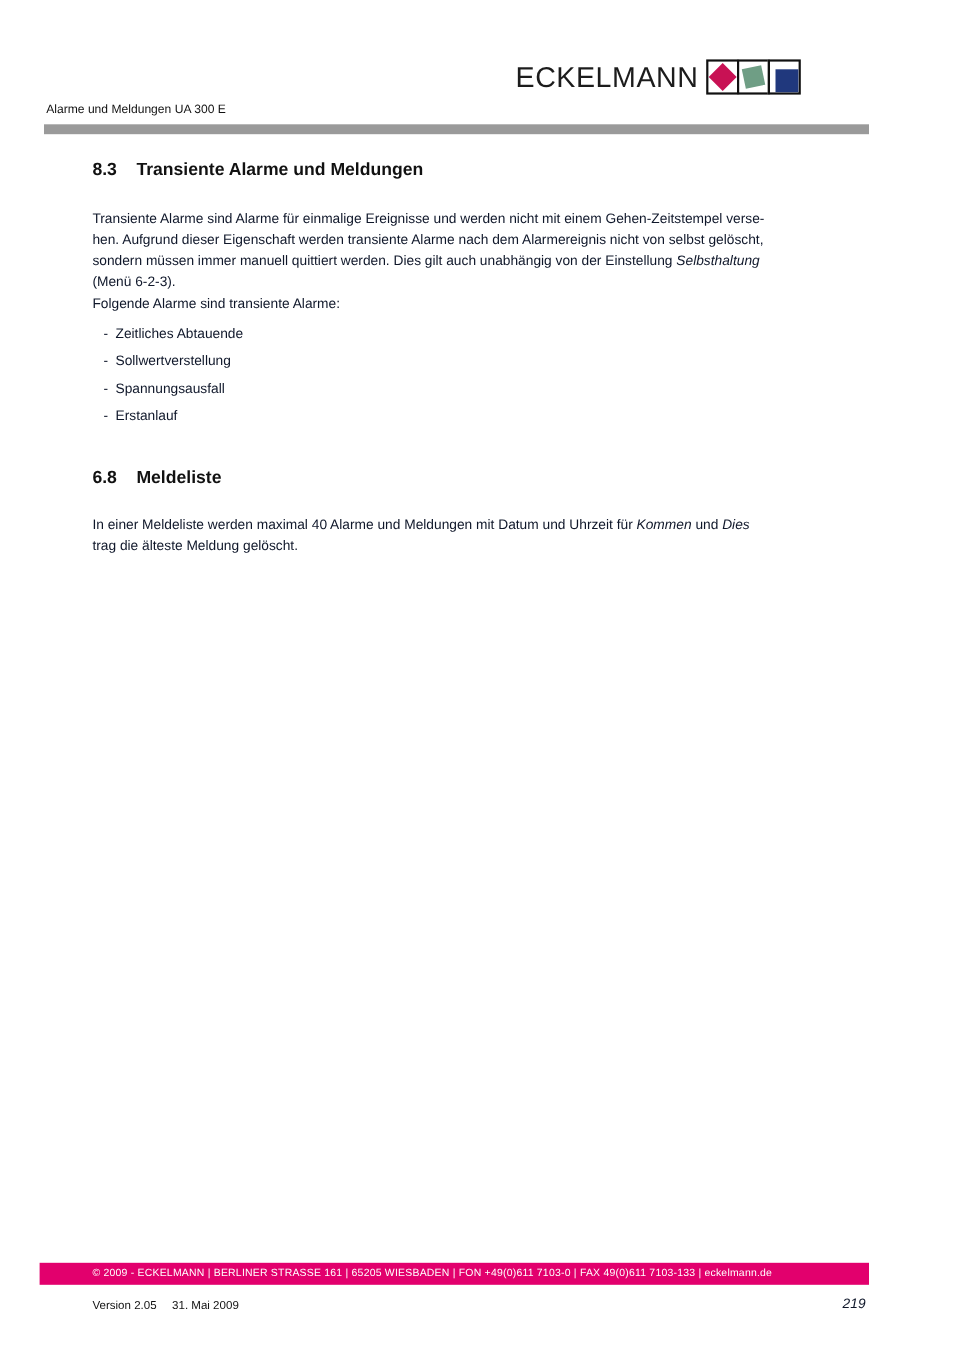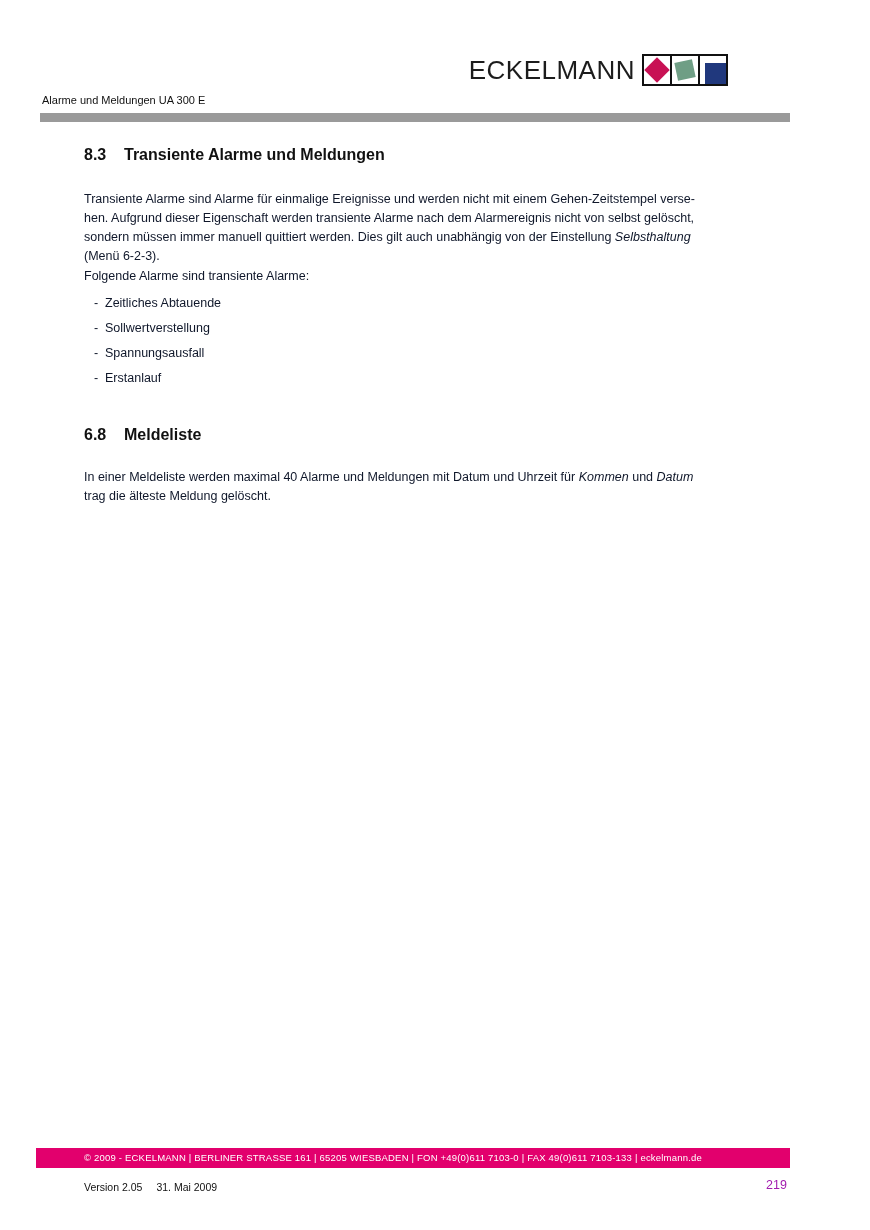--- a/index.html
+++ b/index.html
@@ -132,21 +132,22 @@
     top: 1181px;
     font-size: 10.5px;
     color: #111;
   }
   .version-line .date { margin-left: 14px; }
   .page-num {
     position: absolute;
     left: 766px;
     top: 1178px;
     font-size: 12.5px;
-    color: #a21caf;
+    color: #0f172a;
+    font-style: italic;
   }
 </style>
 </head>
 <body>
 
 <div class="page">
 
   <div class="logo-row">
     <span class="logo-text">ECKELMANN</span>
     <span class="logo-squares">
@@ -197,21 +198,21 @@
       <span>Erstanlauf</span>
     </div>
   </div>
 
   <div class="sec-heading heading-84">
     <span class="sec-num">6.8</span>
     <span class="sec-title">Meldeliste</span>
   </div>
 
   <div class="body-block para-2">
-    <div class="line"><span>In einer Meldeliste werden maximal 40 Alarme und Meldungen mit Datum und Uhrzeit für </span><i>Kommen</i><span> und </span><i>Datum</i></div>
+    <div class="line"><span>In einer Meldeliste werden maximal 40 Alarme und Meldungen mit Datum und Uhrzeit für </span><i>Kommen</i><span> und </span><i>Dies</i></div>
     <div class="line">trag die älteste Meldung gelöscht.</div>
   </div>
 
   <div class="footer-bar">© 2009 - ECKELMANN | BERLINER STRASSE 161 | 65205 WIESBADEN | FON +49(0)611 7103-0 | FAX 49(0)611 7103-133 | eckelmann.de</div>
 
   <div class="version-line">
     <span>Version 2.05</span><span class="date">31. Mai 2009</span>
   </div>
 
   <div class="page-num">219</div>

